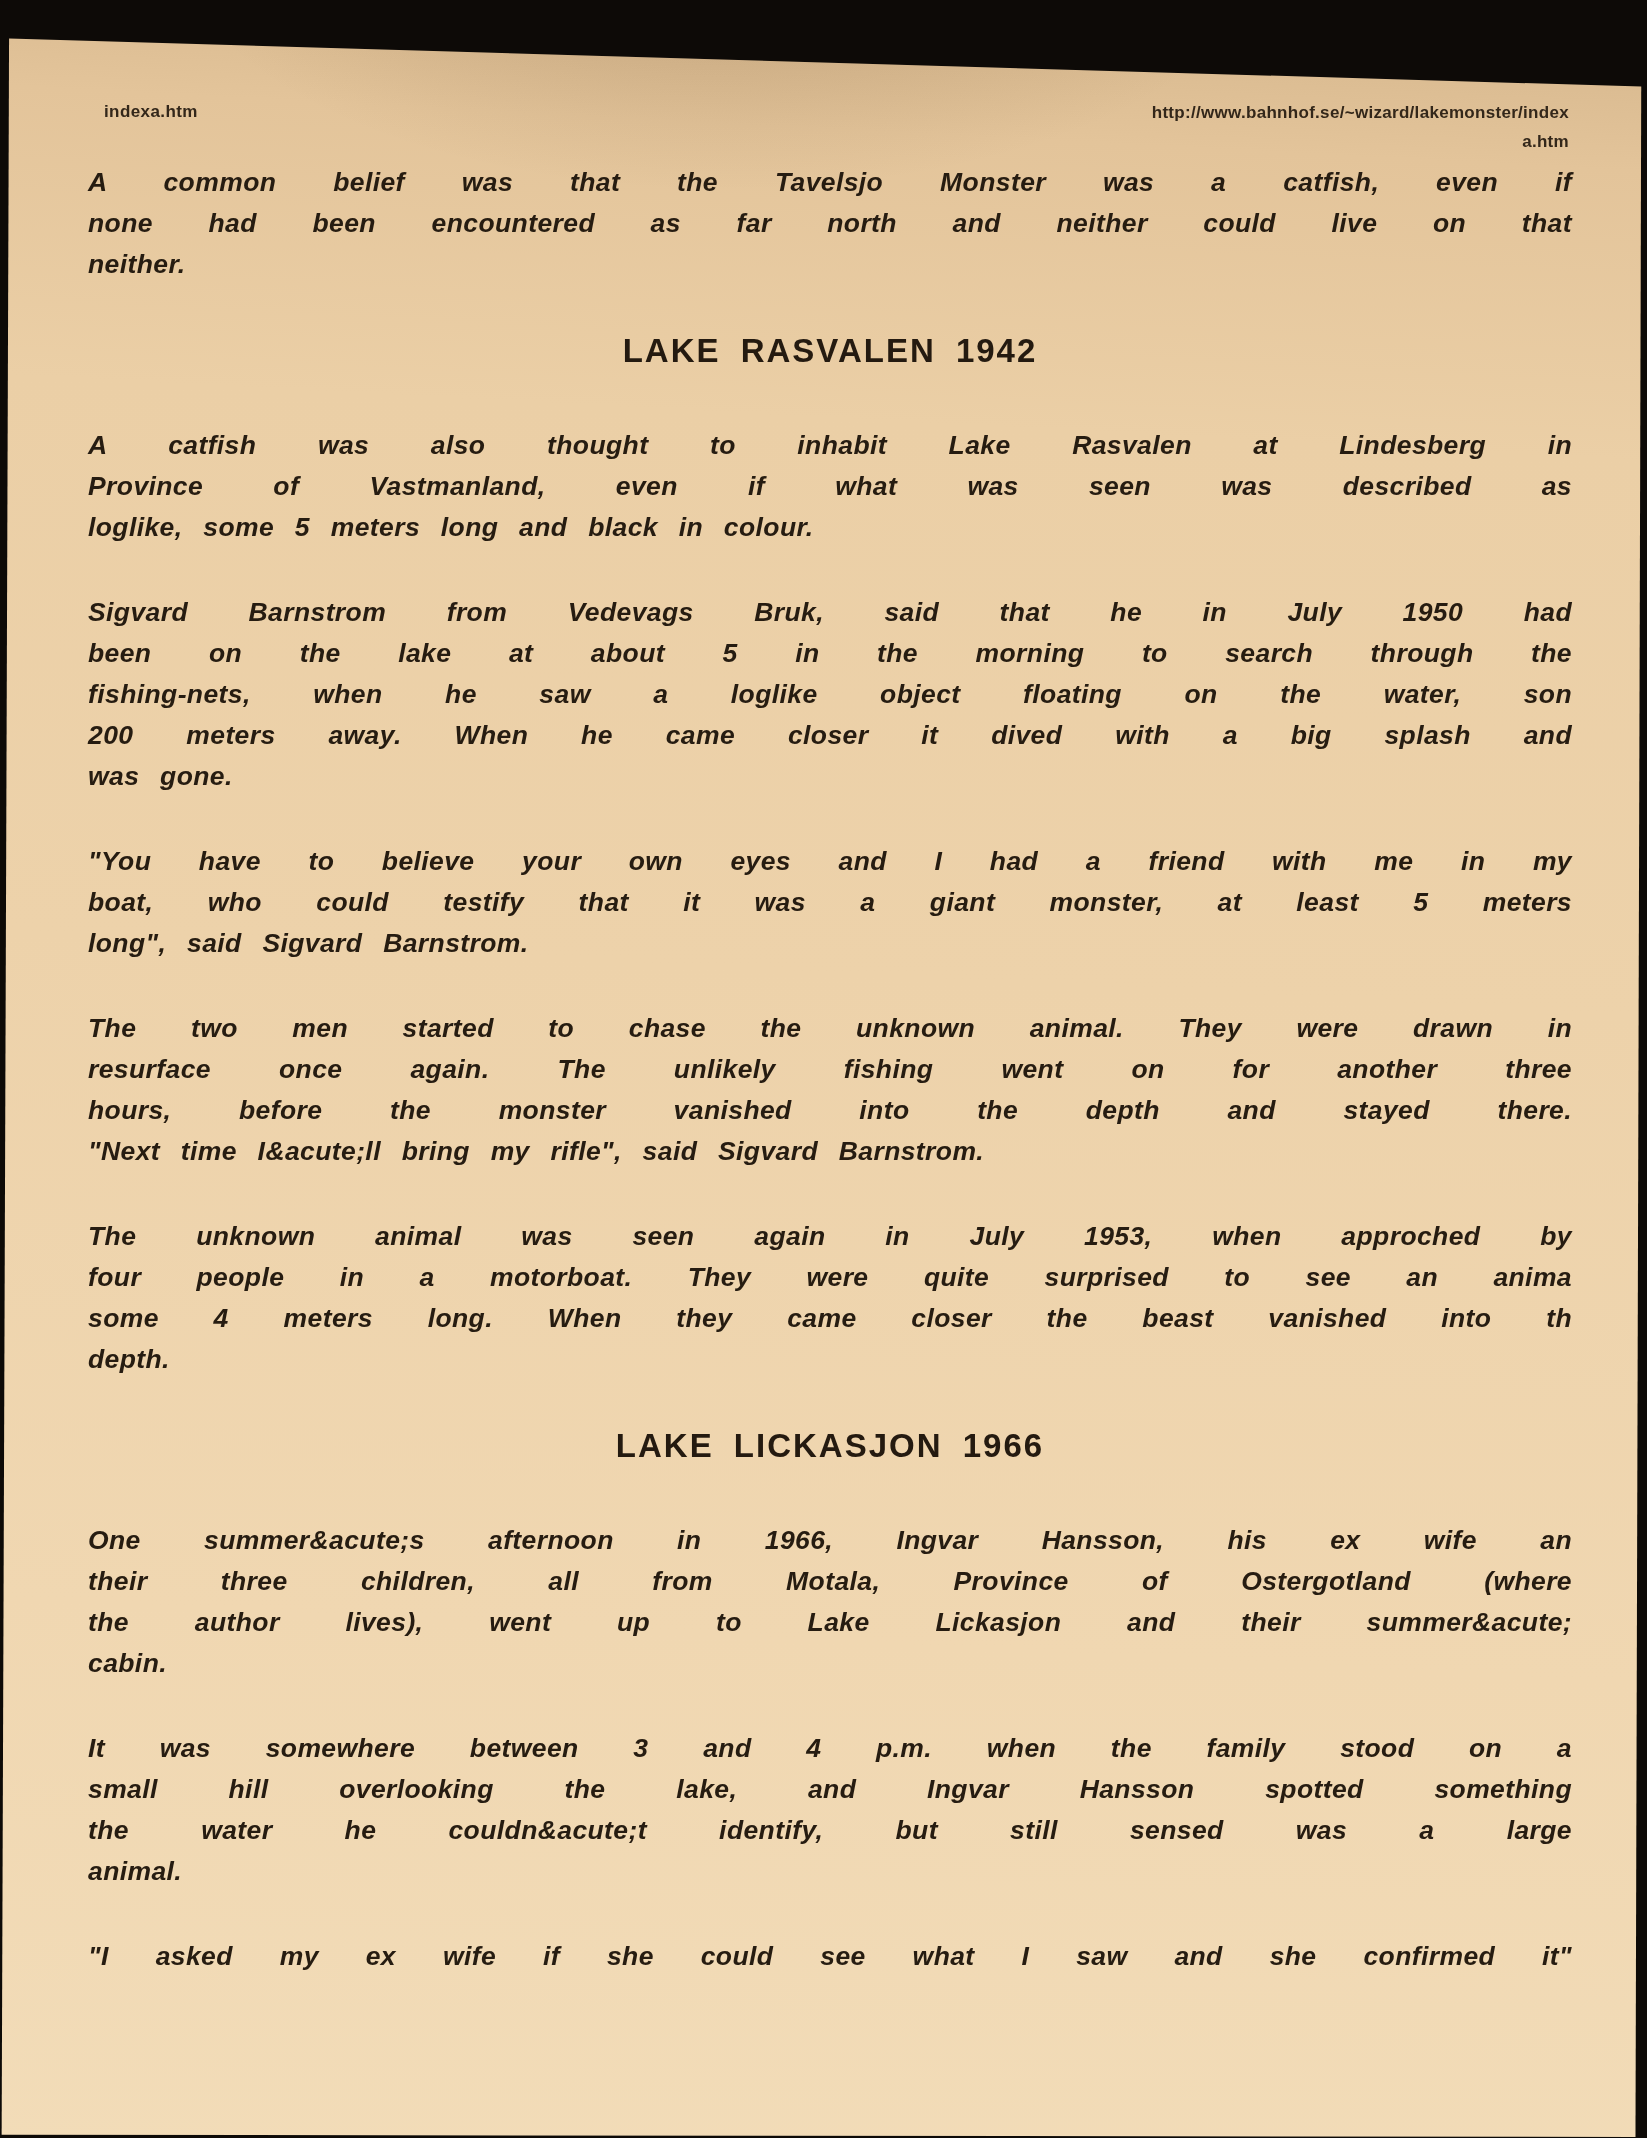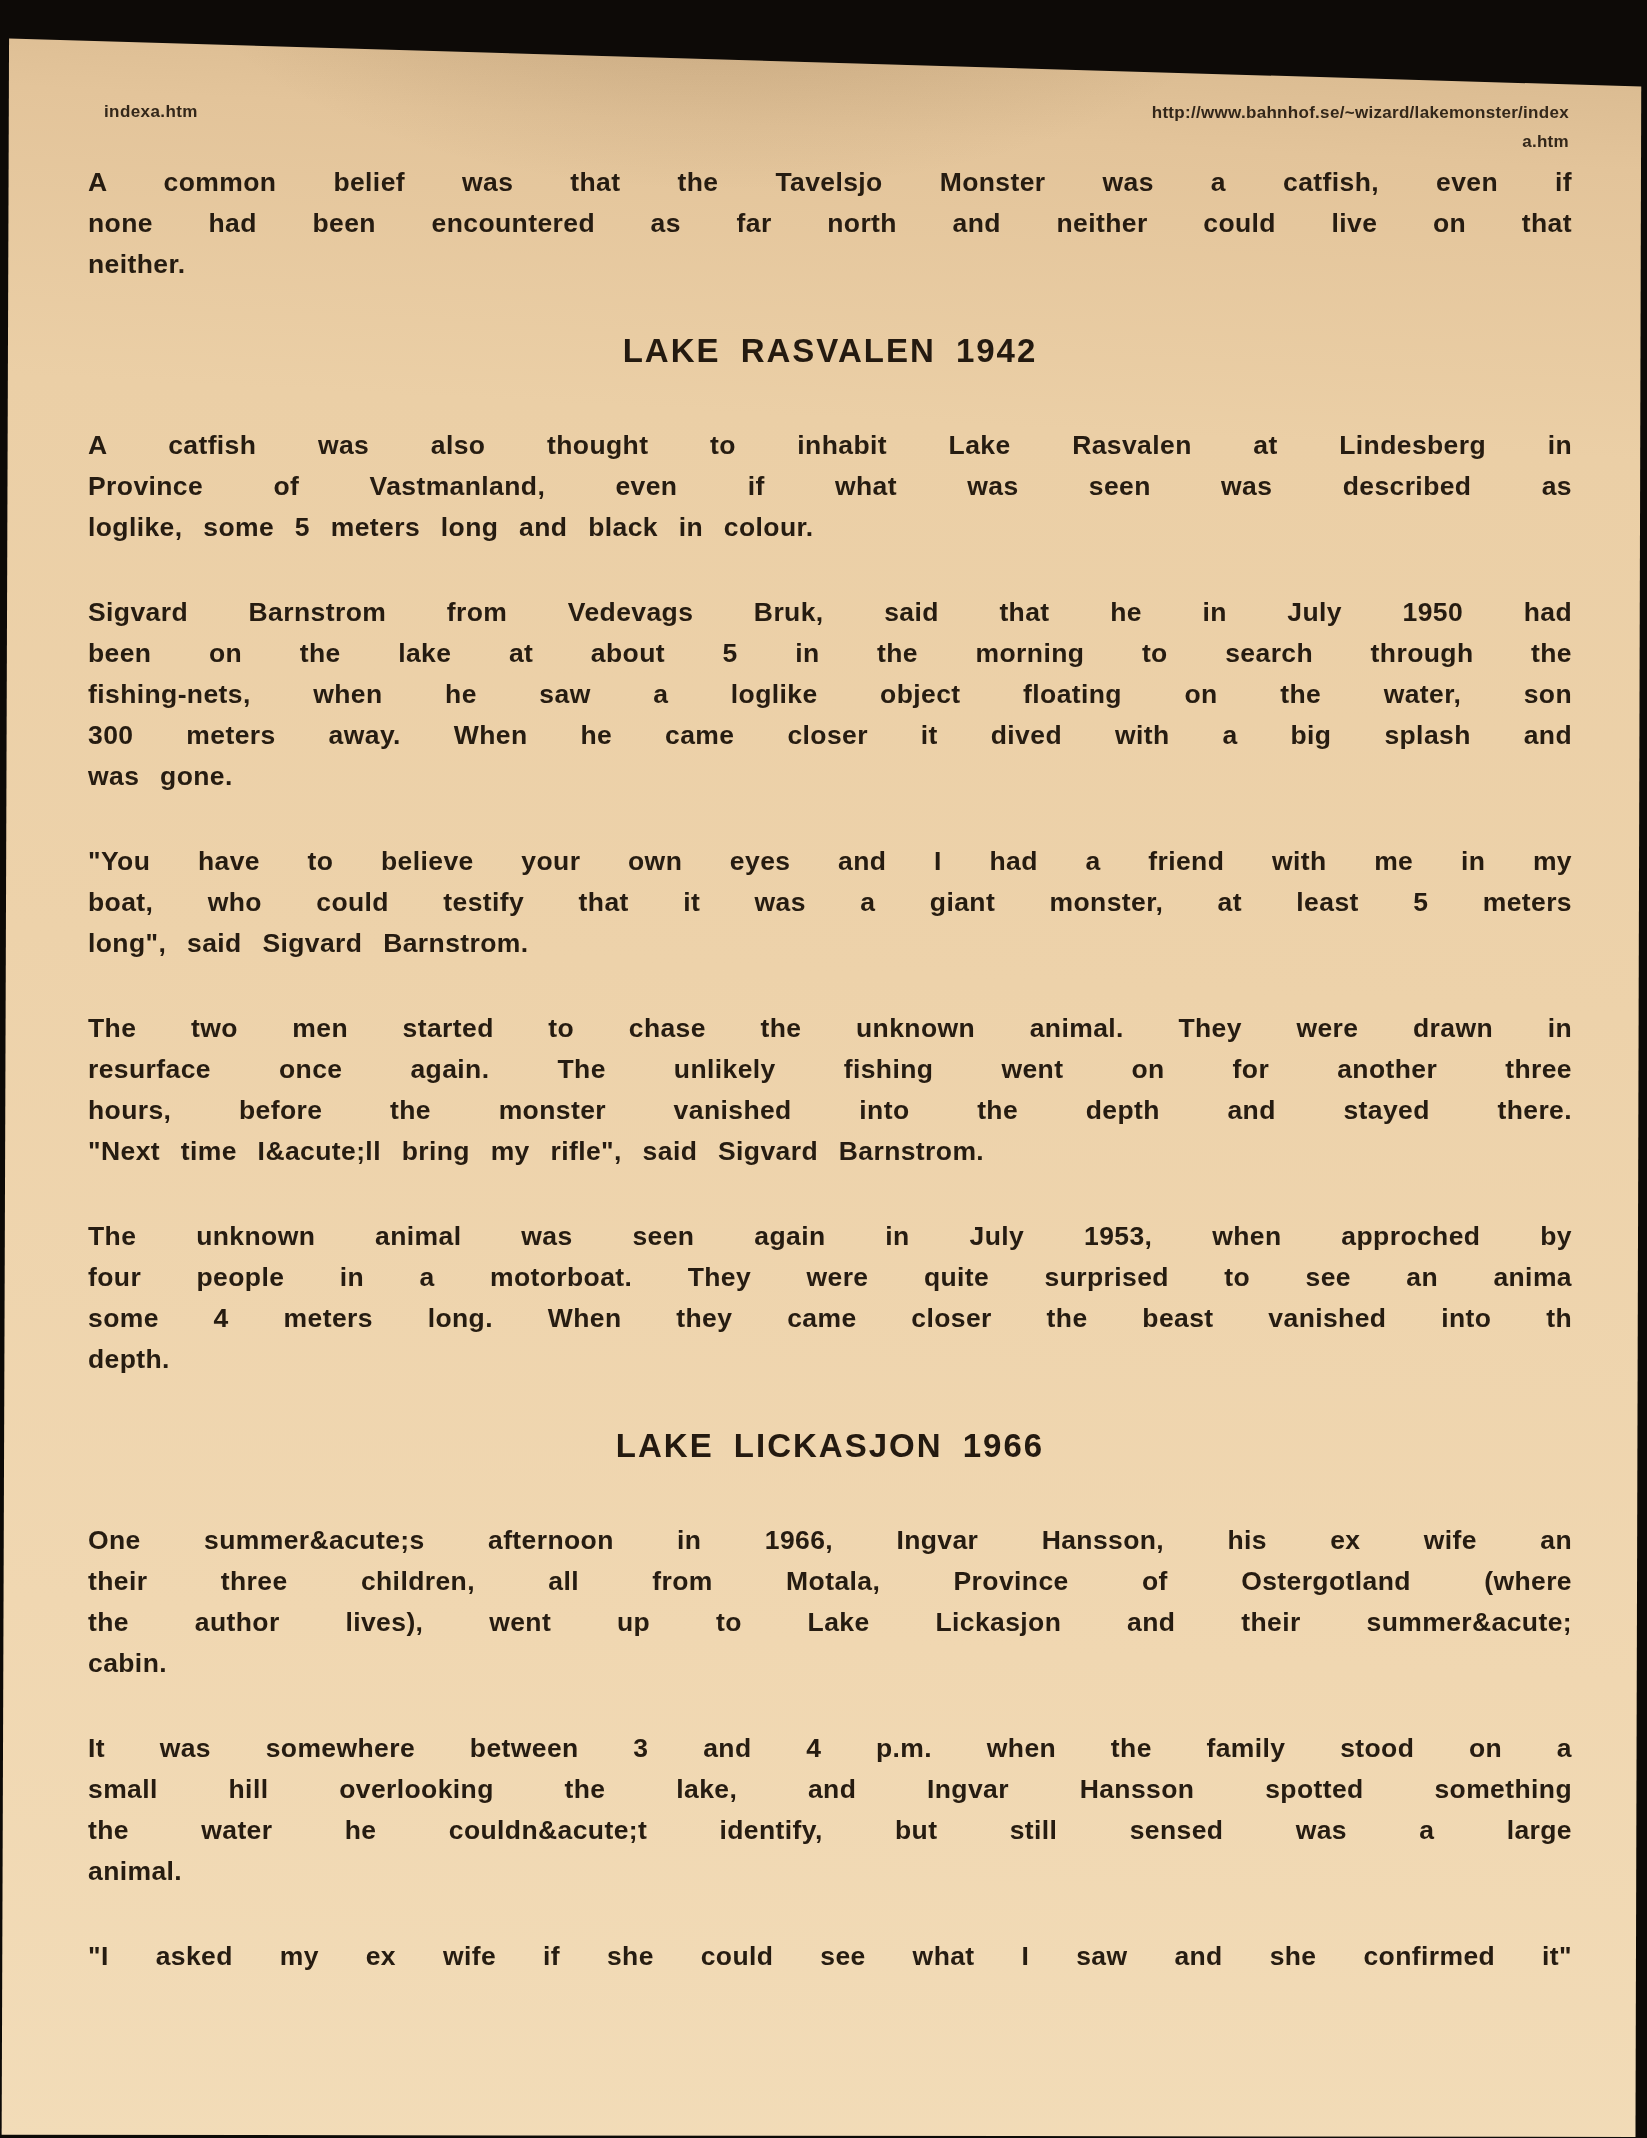--- a/index.html
+++ b/index.html
@@ -25,21 +25,21 @@
   #header-right{
     position:absolute;right:78px;top:82px;width:700px;
     text-align:right;
     font-size:17px;font-weight:700;color:#33271a;letter-spacing:0.3px;
     line-height:29px;
   }
   #content-root{
     position:absolute;left:88px;top:146px;width:1484px;
     color:#261c11;
   }
-  .para{margin:0 0 44px 0;}
+  .para{margin:0 0 44px 0;font-style:italic;}
   .tline{
     font-size:26.5px;font-weight:700;
     line-height:41px;
     word-spacing:13px;letter-spacing:0.4px;
     white-space:normal;
   }
   .tline.fill{
     text-align:justify;
     text-align-last:justify;
   }
@@ -73,21 +73,21 @@
       <div class="shead">LAKE RASVALEN 1942</div>
       <div class="para">
         <div class="tline fill">A catfish was also thought to inhabit Lake Rasvalen at Lindesberg in</div>
         <div class="tline fill">Province of Vastmanland, even if what was seen was described as</div>
         <div class="tline end">loglike, some 5 meters long and black in colour.</div>
       </div>
       <div class="para">
         <div class="tline fill">Sigvard Barnstrom from Vedevags Bruk, said that he in July 1950 had</div>
         <div class="tline fill">been on the lake at about 5 in the morning to search through the</div>
         <div class="tline fill">fishing-nets, when he saw a loglike object floating on the water, son</div>
-        <div class="tline fill">300 meters away. When he came closer it dived with a big splash and</div>
+        <div class="tline fill">200 meters away. When he came closer it dived with a big splash and</div>
         <div class="tline end">was gone.</div>
       </div>
       <div class="para">
         <div class="tline fill">"You have to believe your own eyes and I had a friend with me in my</div>
         <div class="tline fill">boat, who could testify that it was a giant monster, at least 5 meters</div>
         <div class="tline end">long", said Sigvard Barnstrom.</div>
       </div>
       <div class="para">
         <div class="tline fill">The two men started to chase the unknown animal. They were drawn in</div>
         <div class="tline fill">resurface once again. The unlikely fishing went on for another three</div>

